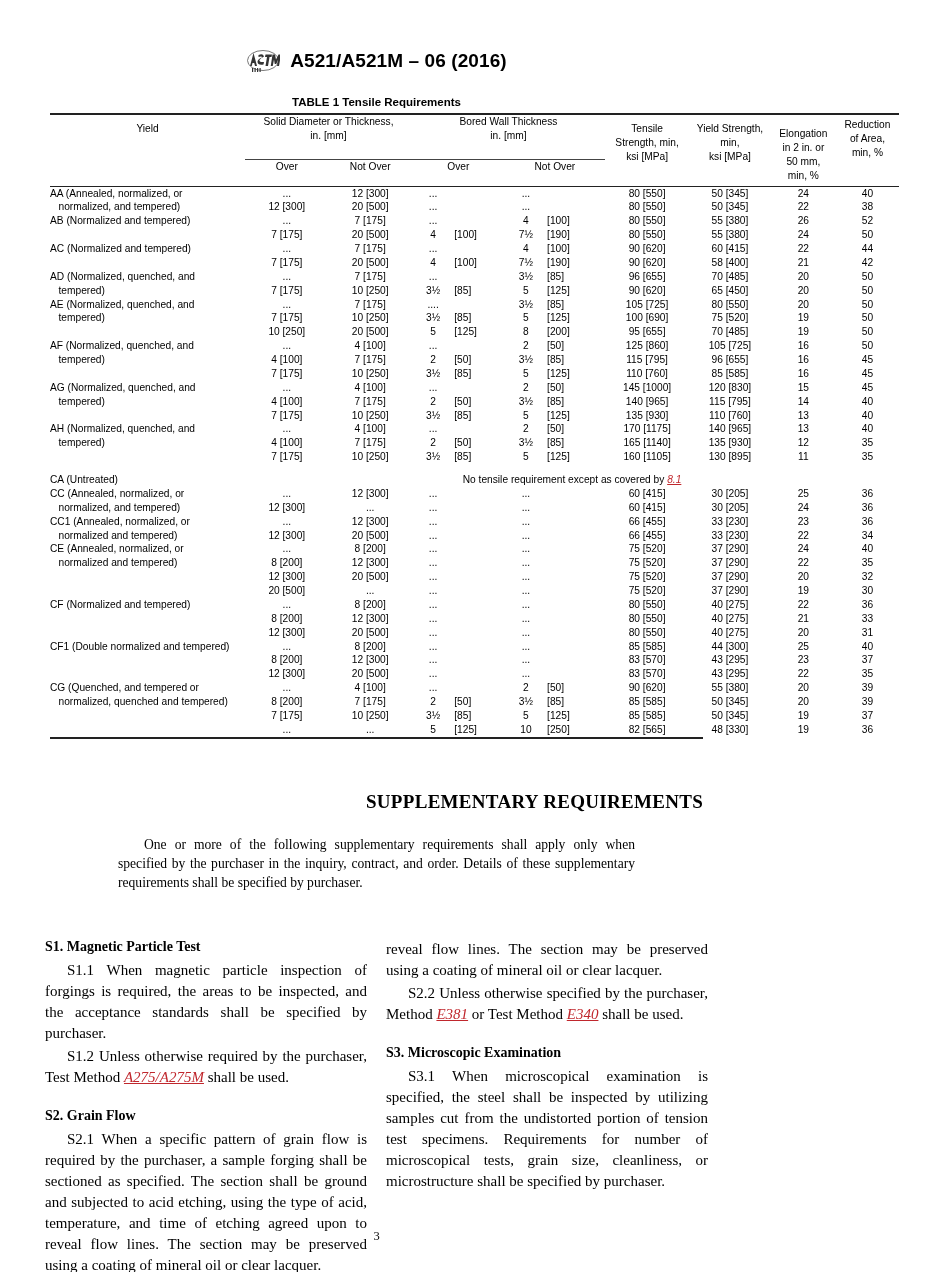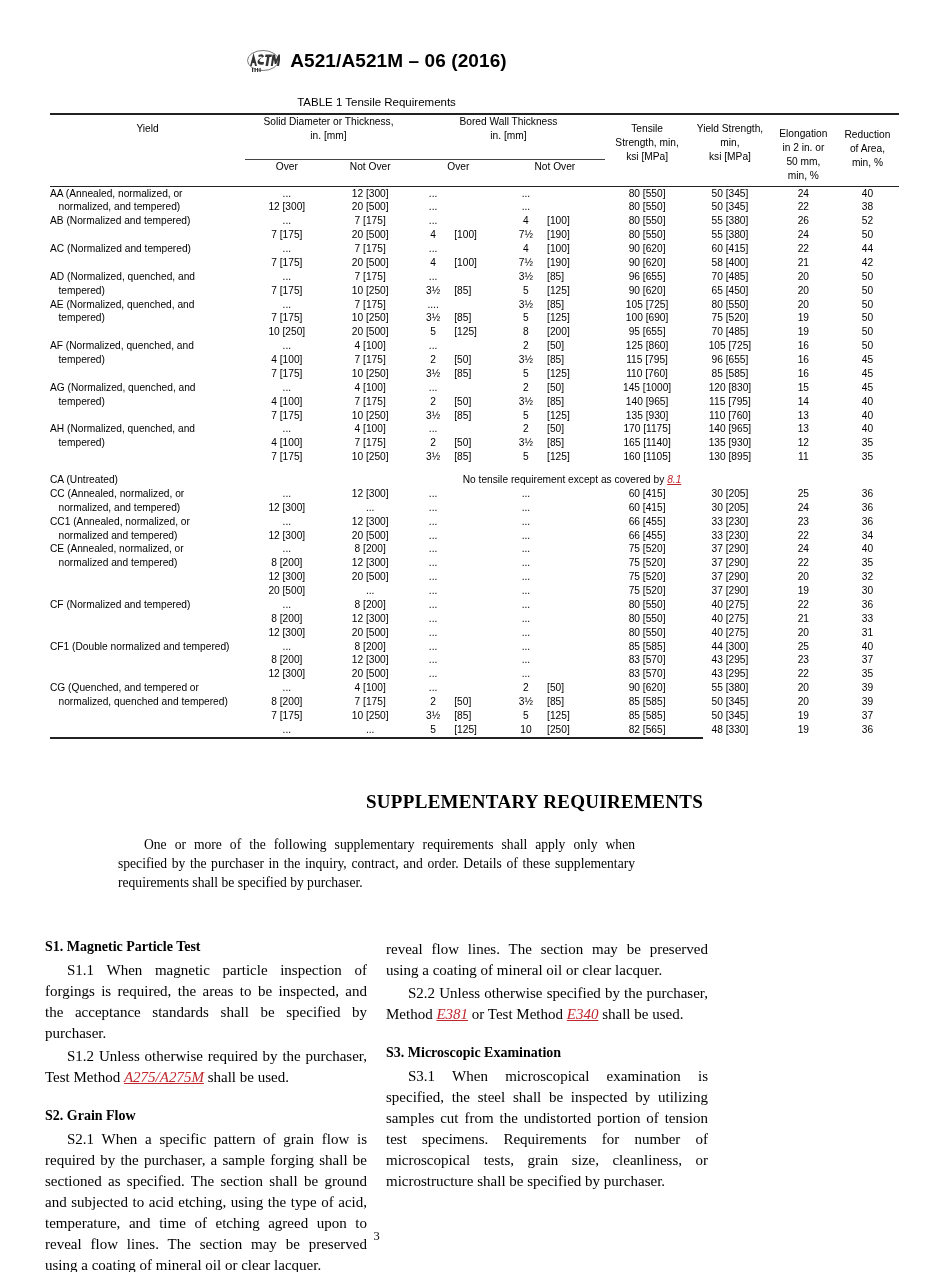--- a/index.html
+++ b/index.html
@@ -22,21 +22,21 @@
   .astm-logo { width:34px; height:26px; display:block; }
   .doc-title {
     font-family:"Liberation Sans", sans-serif;
     font-weight:bold; font-size:19px; letter-spacing:.1px;
   }
 
   
   .table-wrap { margin:22px 50px 0 50px; }
   .table-caption {
     font-family:"Liberation Sans", sans-serif;
-    font-size:11.5px; font-weight:normal;
+    font-size:11.5px; font-weight:bold;
     text-align:center; margin-bottom:5px;
   }
   table.tensile {
     width:849px; border-collapse:collapse;
     font-family:"Liberation Sans", sans-serif;
     font-size:10.2px;
     line-height:1.36;
   }
   table.tensile th, table.tensile td { padding:0; font-weight:normal; }
   .rule-top    { border-top:2.2px solid #222; }
@@ -143,21 +143,21 @@
           <th rowspan="2" class="hdr-multiline" style="vertical-align:top;padding-top:7px;">Tensile
 Strength, min,
 ksi [MPa]</th>
           <th rowspan="2" class="hdr-multiline" style="vertical-align:top;padding-top:7px;">Yield Strength,
 min,
 ksi [MPa]</th>
           <th rowspan="2" class="hdr-multiline" style="vertical-align:top;padding-top:12px;">Elongation
 in 2 in. or
 50 mm,
 min, %</th>
-          <th rowspan="2" class="hdr-multiline" style="vertical-align:top;padding-top:13px;">Reduction
+          <th rowspan="2" class="hdr-multiline" style="vertical-align:top;padding-top:3px;">Reduction
 of Area,
 min, %</th>
         </tr>
         <tr class="hdr-sub">
           <th>Over</th>
           <th>Not Over</th>
           <th colspan="2">Over</th>
           <th colspan="2">Not Over</th>
         </tr>
         <tr>

